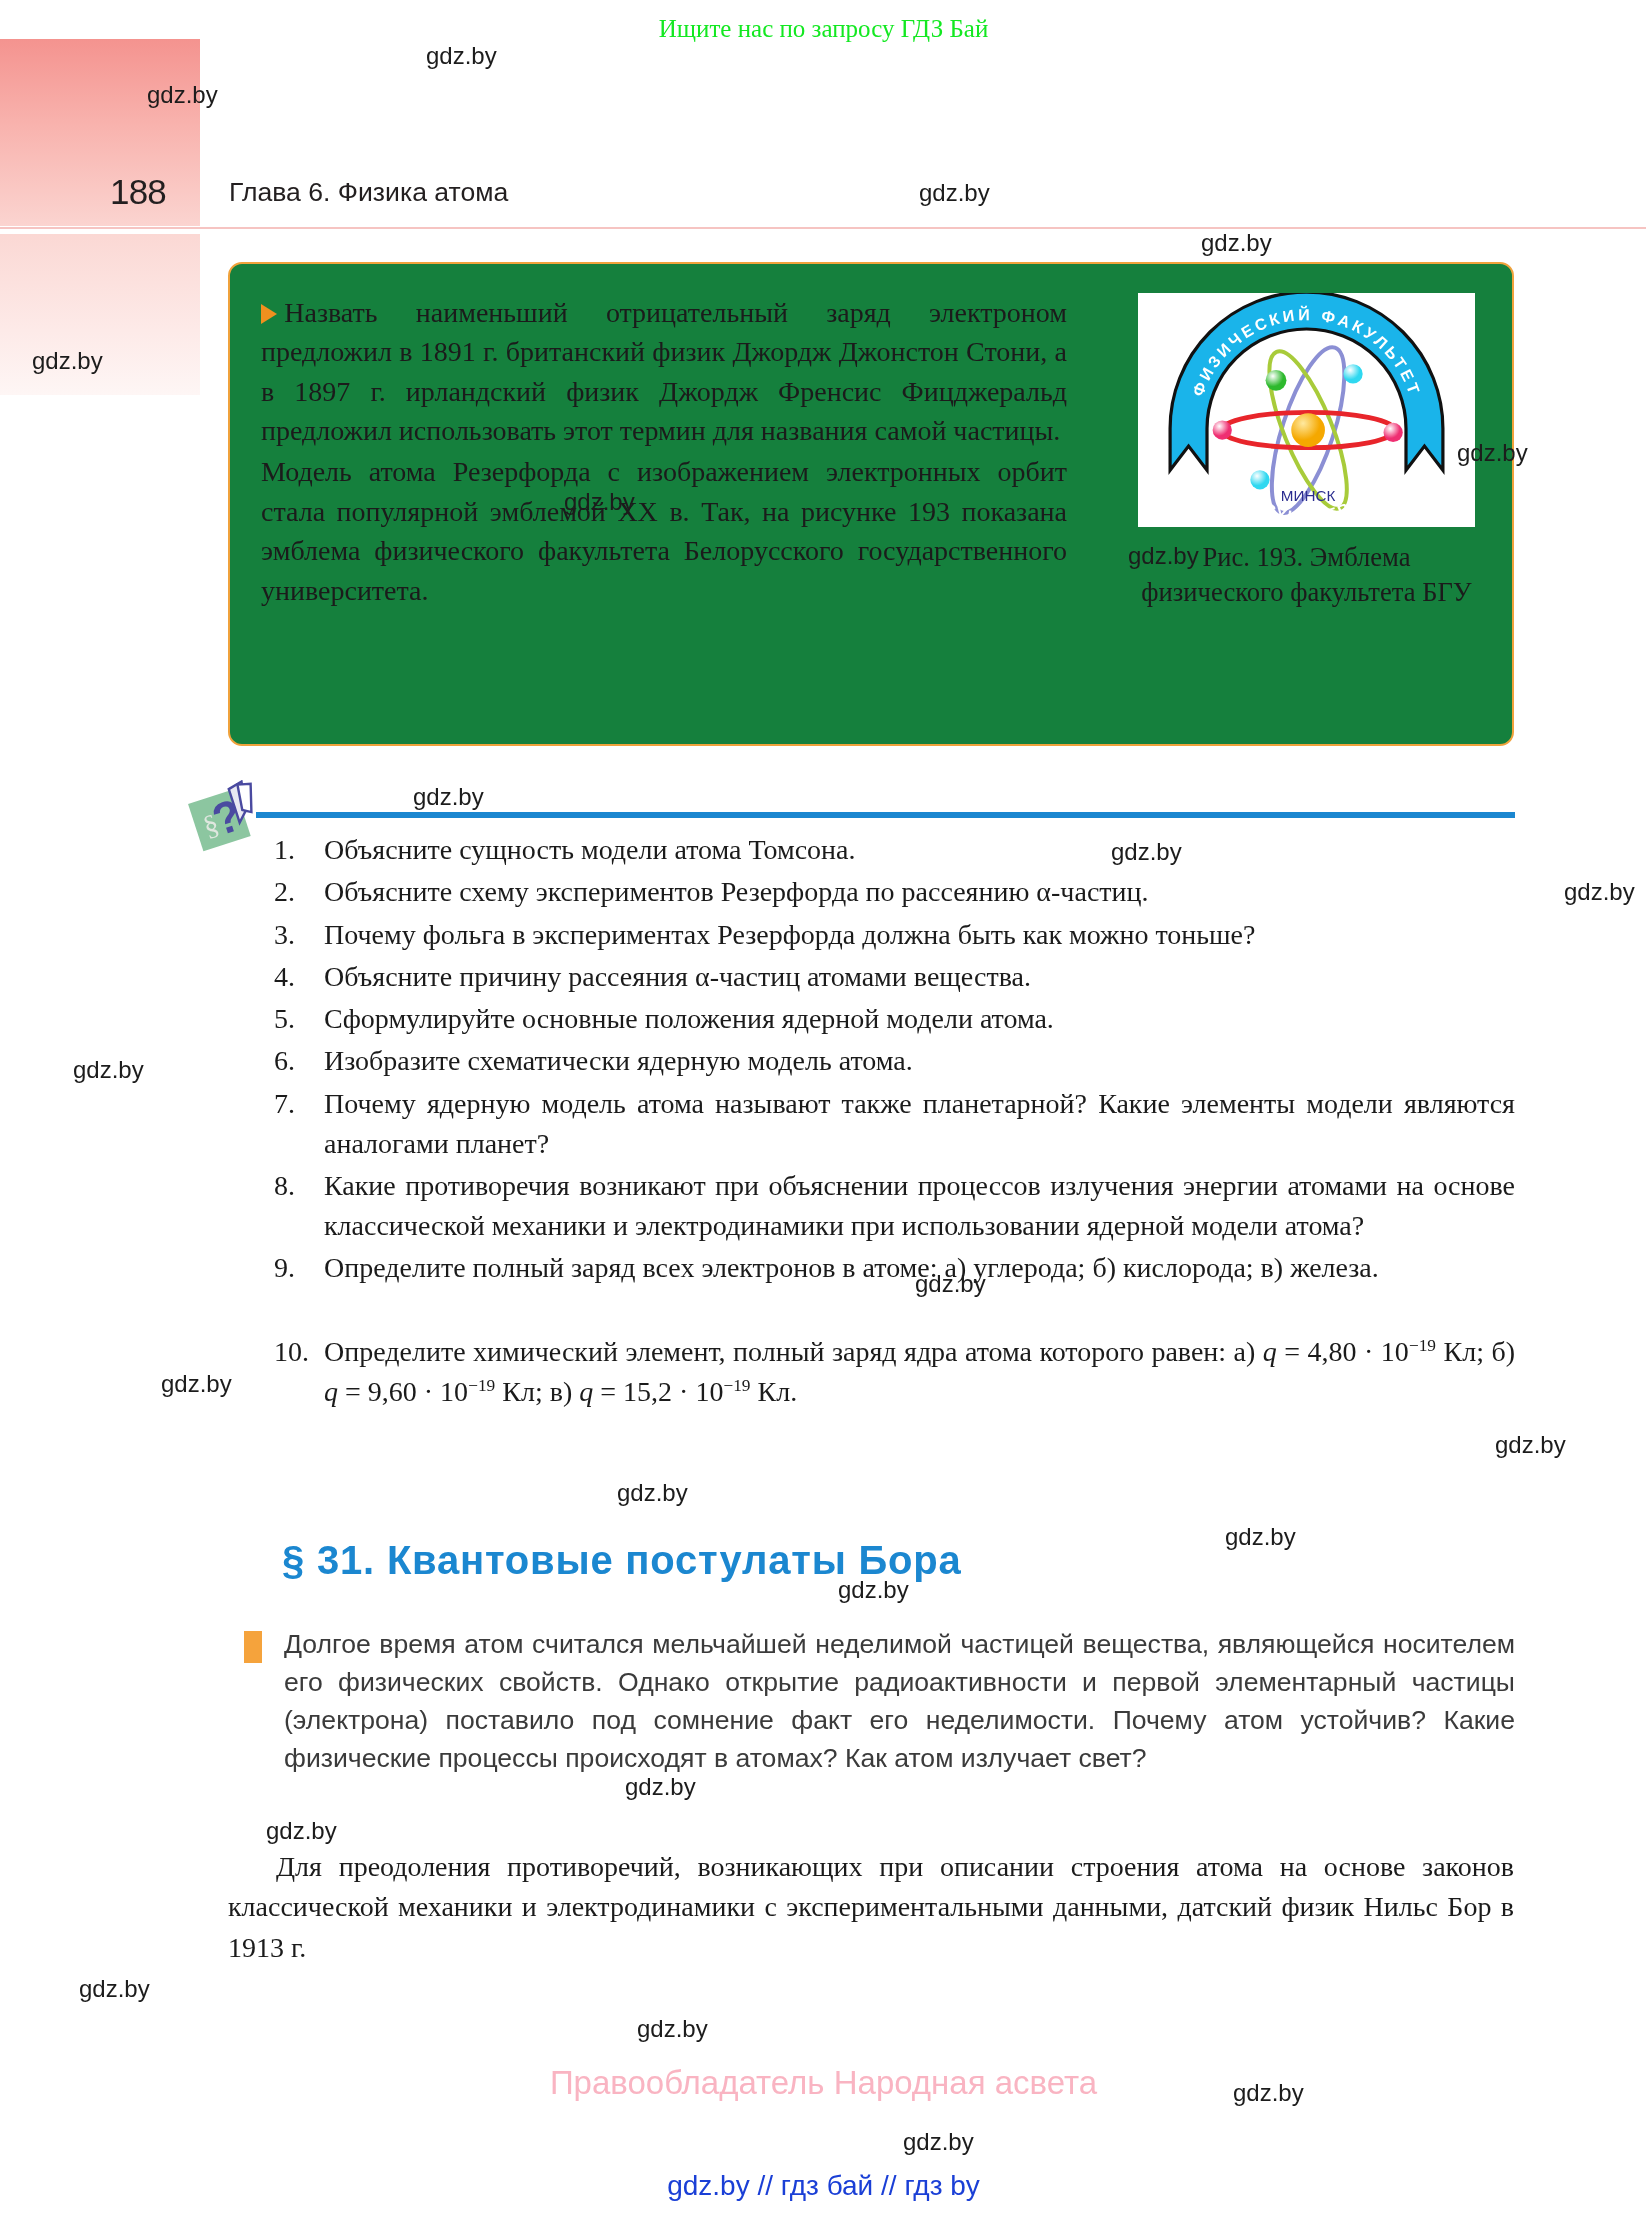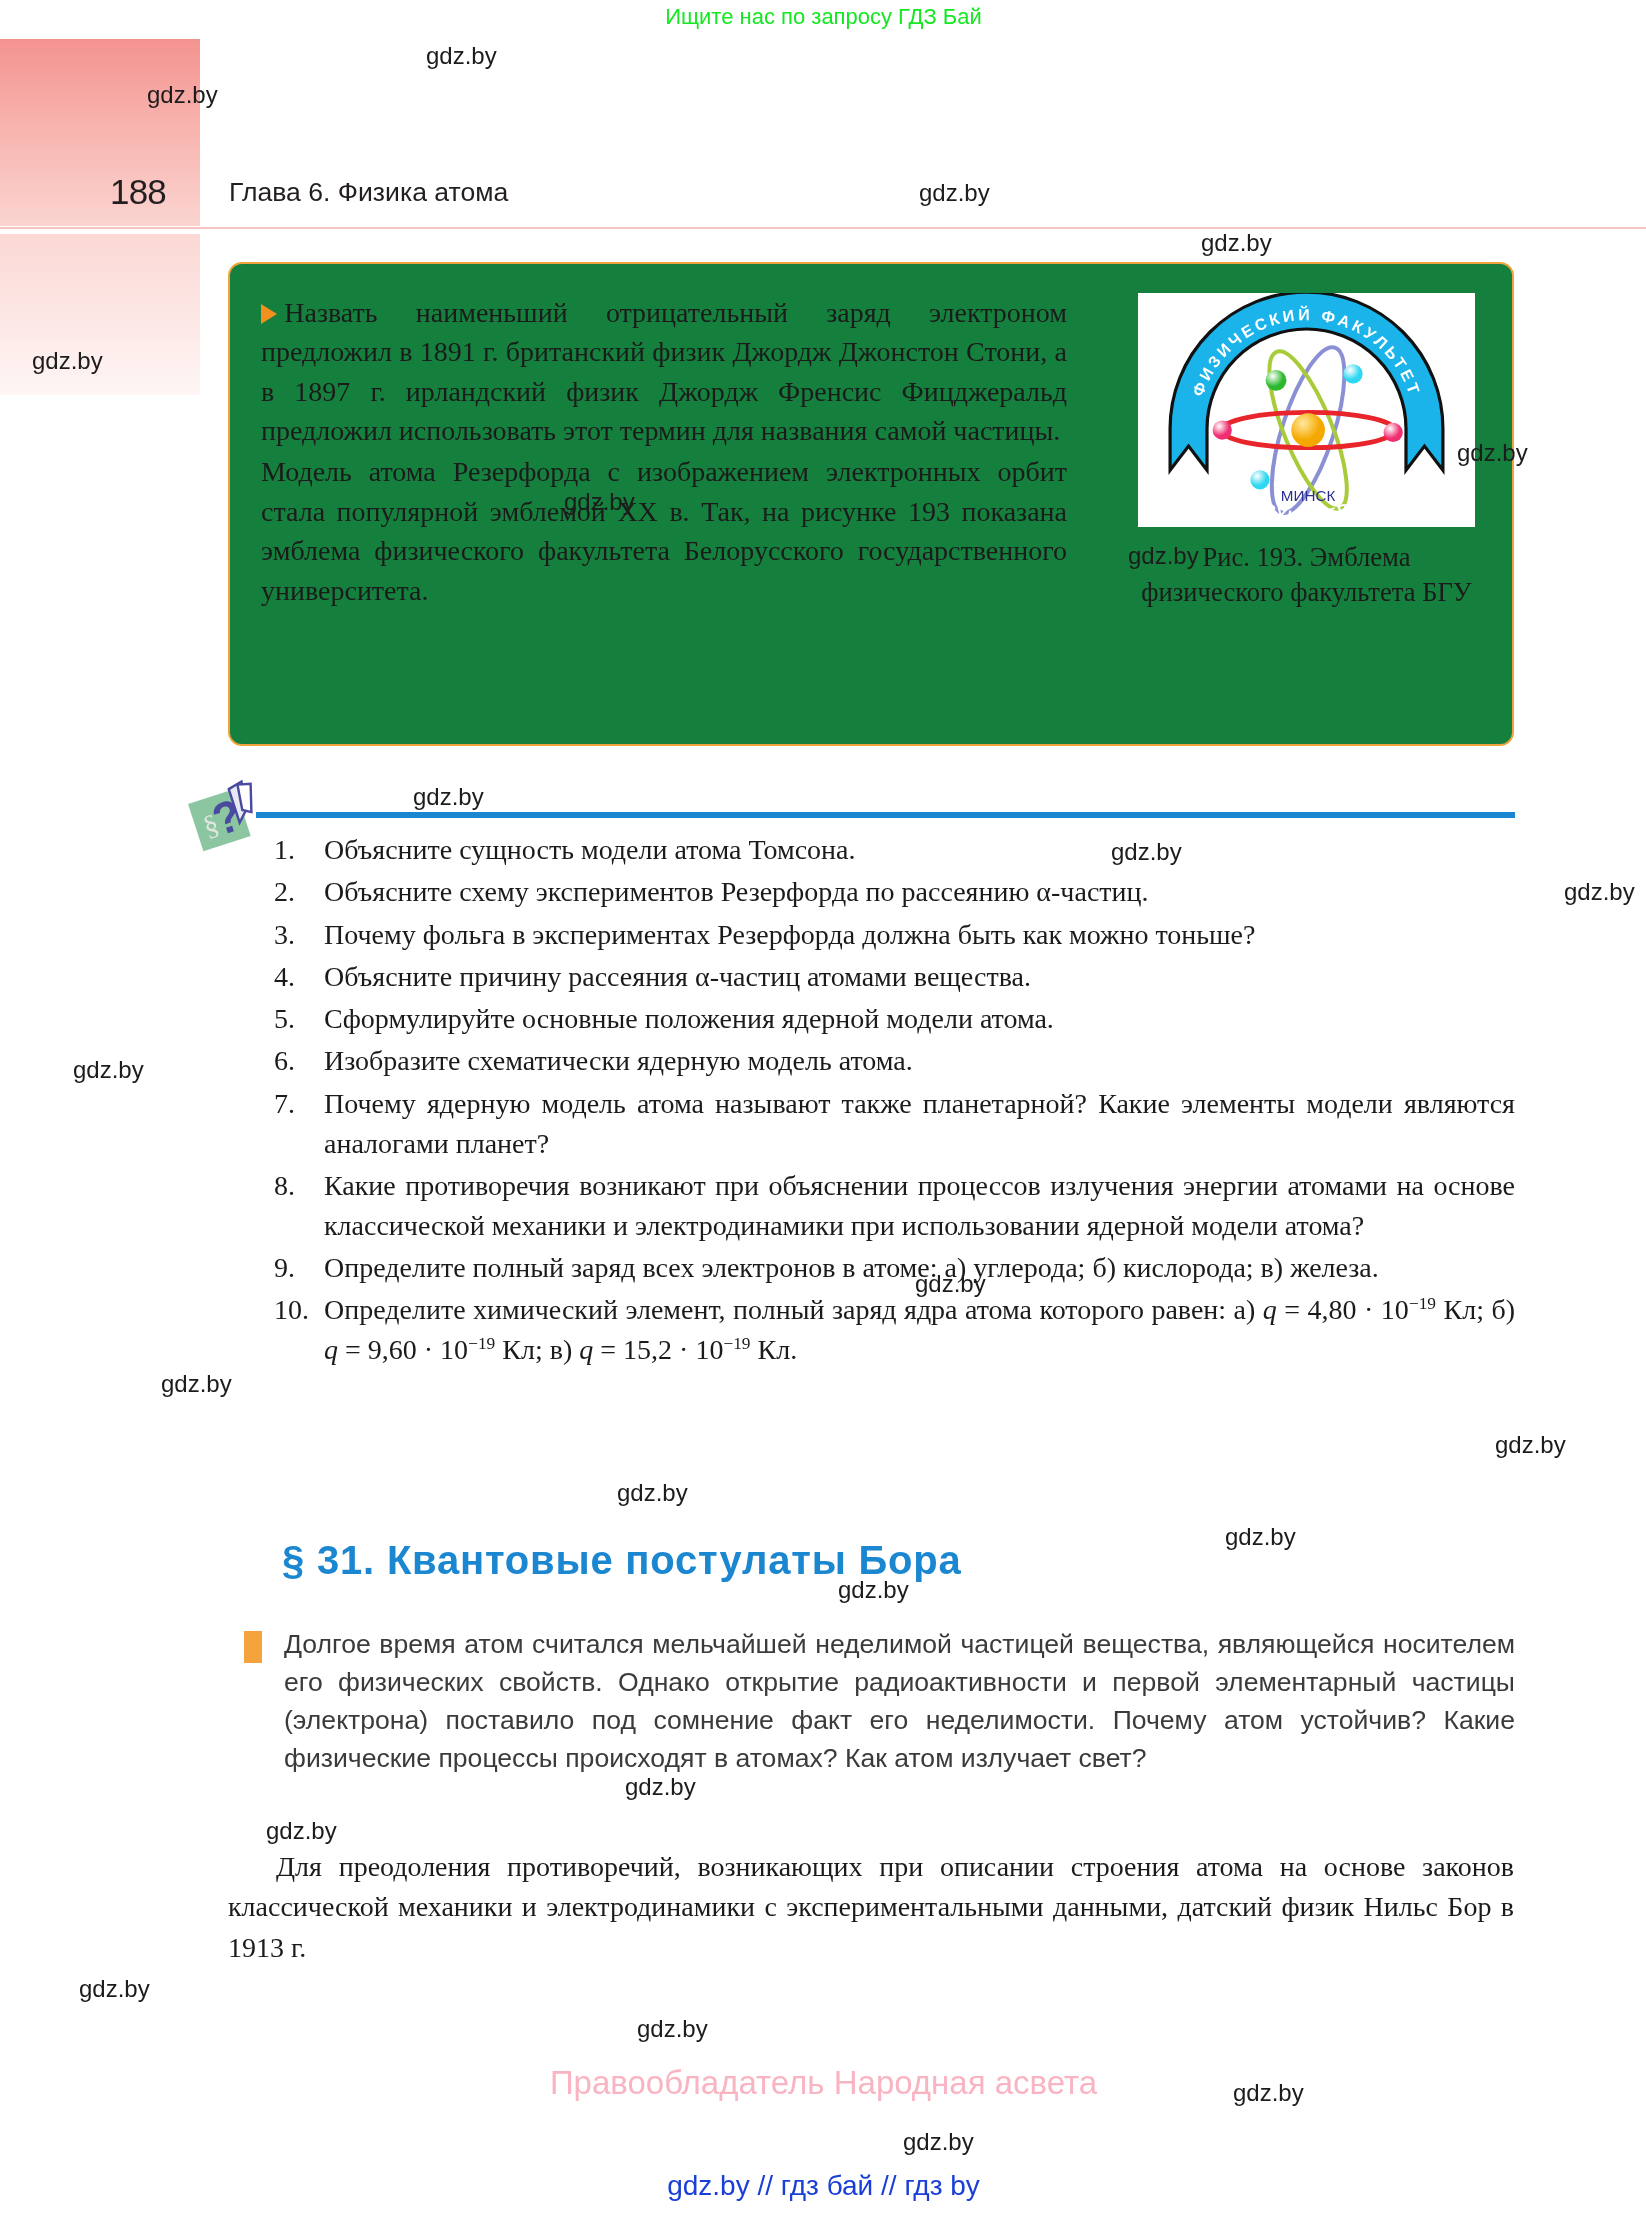--- a/index.html
+++ b/index.html
@@ -34,23 +34,23 @@
   }
   .chapter-line{
     position:absolute; left:229px; top:177px;
     font-family:"Liberation Sans", sans-serif;
     font-size:26.6px; color:#231f20;
   }
   .chapter-line b{ font-weight:normal; }
 
   
   .promo{
-    position:absolute; left:50%; top:4px; transform:translateX(-50%);
-    font-family:Liberation Sans, sans-serif;
-    font-size:22px; color:#13e821; white-space:nowrap;
+    position:absolute; left:50%; top:15px; transform:translateX(-50%);
+    font-family:Liberation Serif, serif;
+    font-size:25px; color:#13e821; white-space:nowrap;
   }
 
   
   .info-box{
     position:absolute; left:228px; top:262px; width:1286px; height:484px;
     background:#15803d;
     border:2.4px solid #f0a23c;
     border-radius:14px;
     box-sizing:border-box;
   }
@@ -94,21 +94,21 @@
   .questions{
     position:absolute; left:274px; top:830px; width:1241px;
     font-size:28px; line-height:1.425; color:#1b1b1b;
     text-align:justify;
   }
   .q{
     margin:0 0 2.4px 0;
     padding-left:50px; text-indent:-50px;
   }
   .q .num{ display:inline-block; width:50px; text-indent:0; font-weight:normal; }
-  .q10 .num{ width:50px; }
+  .q10 .num{ width:50px;margin-top:42px; }
   .frm{ white-space:nowrap; }
   .frm i{ font-style:italic; }
   sup{ font-size:0.62em; vertical-align:super; }
 
   
   .section-title{
     position:absolute; left:282px; top:1538px;
     font-family:"Liberation Sans", sans-serif;
     font-weight:bold; font-size:40px; color:#1b87d0;
     letter-spacing:0.8px;

